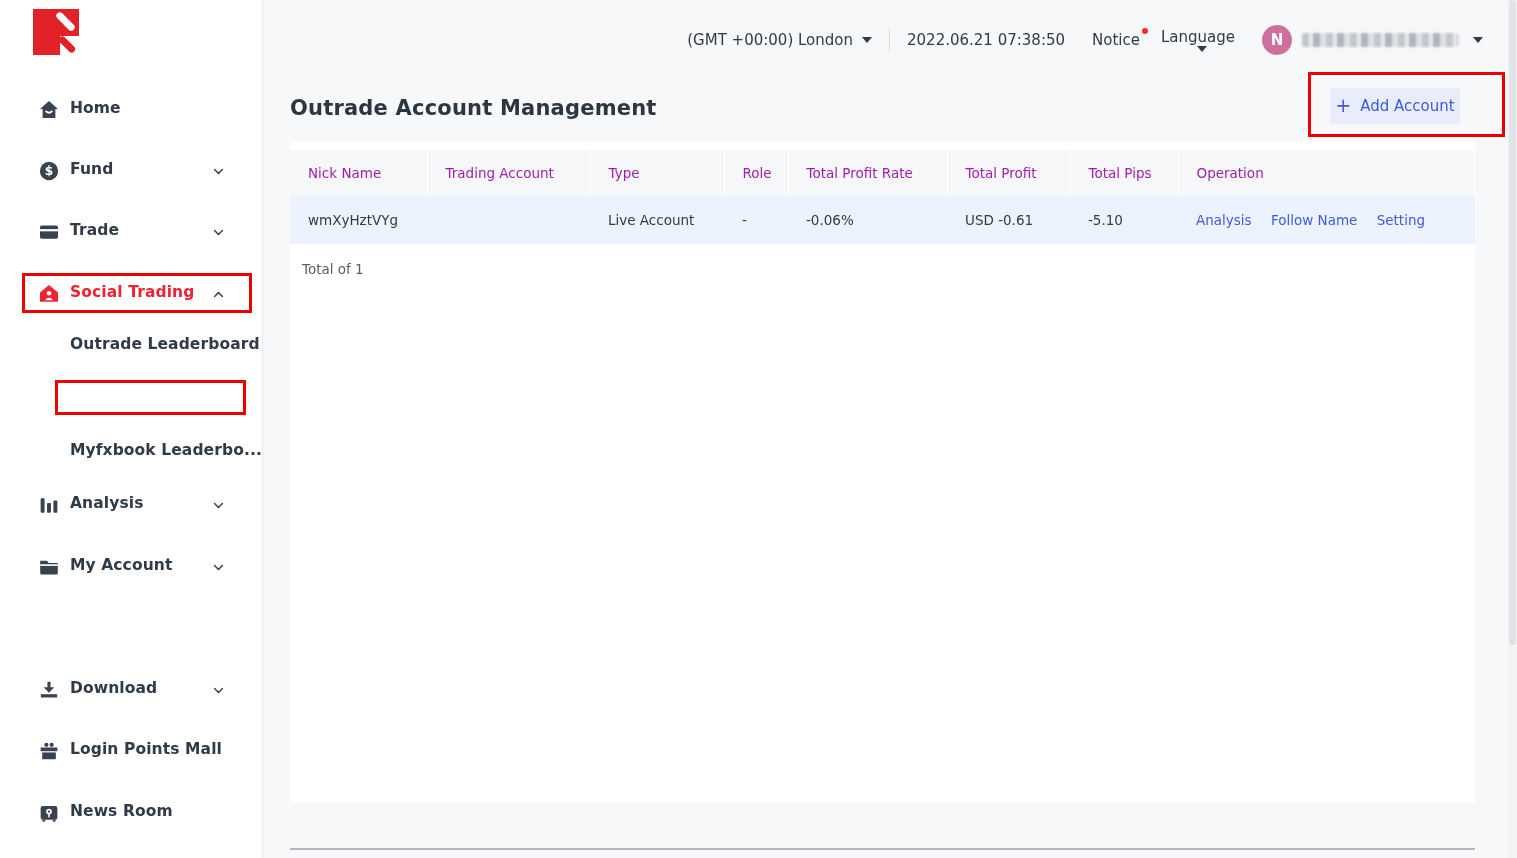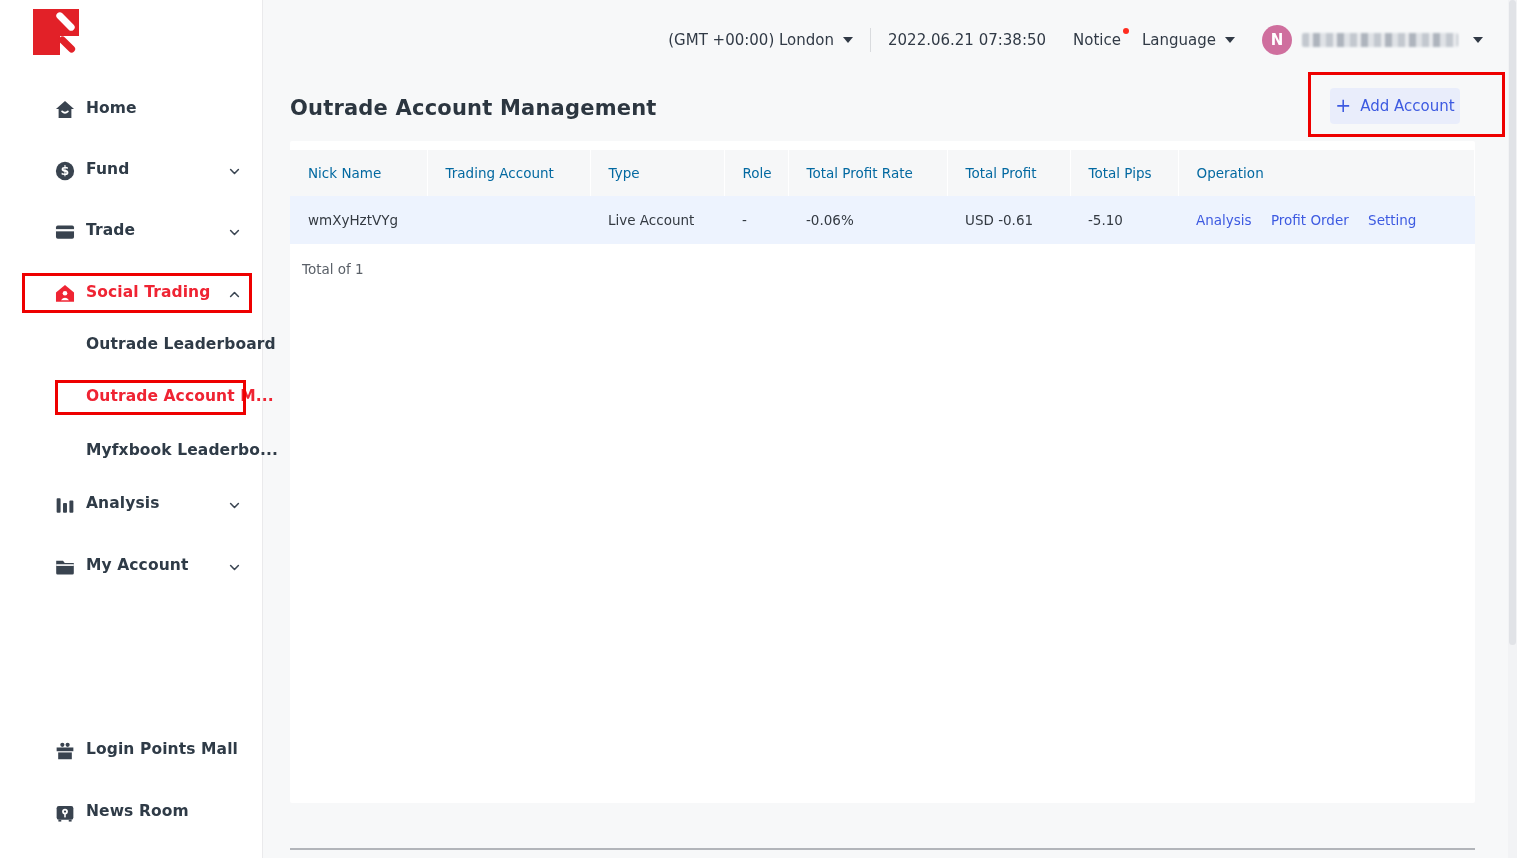--- a/index.html
+++ b/index.html
@@ -17,21 +17,21 @@
     position:absolute; left:0; top:0; width:263px; height:858px;
     background:#ffffff; border-right:1px solid #eaeaec; z-index:5;
   }
   .logo { position:absolute; left:33px; top:9px; width:46px; height:46px; background:#e22128; }
   .logo-cut { position:absolute; right:0; bottom:0; width:19px; height:19px; background:#ffffff; }
   .logo-bar-white { position:absolute; left:21px; top:9px; width:23px; height:7px; border-radius:4px;
     background:#ffffff; transform:rotate(45deg); }
   .logo-bar-red { position:absolute; left:24px; top:32px; width:20px; height:7px; border-radius:4px;
     background:#e22128; transform:rotate(45deg); }
 
-  .nav-item { position:absolute; left:16px; width:263px; height:40px; cursor:pointer; }
+  .nav-item { position:absolute; left:0; width:263px; height:40px; cursor:pointer; }
   .nav-icon { position:absolute; left:38px; top:9px; width:22px; height:22px; }
   .nav-icon svg { width:22px; height:22px; display:block; }
   .nav-label {
     position:absolute; left:70px; top:9px; font-size:15.5px; font-weight:700;
     color:#2f3b47; white-space:nowrap; letter-spacing:0.1px;
   }
   .nav-caret { position:absolute; left:212px; top:14px; width:13px; height:13px; }
   .nav-caret svg { width:13px; height:13px; display:block; }
   .nav-item.active .nav-label { color:#ef2433; }
   .sub-label { left:70px; }
@@ -51,21 +51,21 @@
   .tb-item { display:flex; align-items:center; white-space:nowrap; cursor:pointer; }
   .caret-down {
     display:inline-block; width:0; height:0; margin-left:9px;
     border-left:5px solid transparent; border-right:5px solid transparent;
     border-top:6px solid #313a46;
   }
   .tb-divider { width:1px; height:24px; background:#d9dbde; margin:0 17px; }
   .tb-datetime { margin-right:27px; }
   .tb-notice { position:relative; margin-right:21px; }
   .notice-dot { position:absolute; top:-3px; right:-8px; width:6px; height:6px; border-radius:50%; background:#ff2d20; }
-  .tb-lang { margin-right:27px; }
+  .tb-lang { margin-right:27px;flex-direction:column; }
   .avatar {
     width:30px; height:30px; border-radius:50%; background:#cf6f9e; color:#fff;
     display:flex; align-items:center; justify-content:center;
     font-size:15px; font-weight:700; margin-right:10px; flex:none;
   }
   .user-blur {
     width:156px; height:14px; border-radius:2px; margin-right:6px;
     background:repeating-linear-gradient(90deg,#c3c8cf 0 7px,#e8eaed 7px 11px,#aeb4bd 11px 18px,#dfe2e6 18px 24px);
     filter:blur(1.3px);
   }
@@ -83,21 +83,21 @@
   }
   .plus-glyph { font-size:19px; font-weight:400; line-height:1; margin-top:-2px; }
 
   .card {
     position:absolute; left:290px; top:141px; width:1185px; height:662px;
     background:#ffffff; border-radius:2px; padding-top:9px; z-index:4;
   }
   table.accounts { width:1185px; border-collapse:collapse; table-layout:fixed; font-size:13.5px; }
   table.accounts th {
     height:46px; background:#f6f7f8; text-align:left; font-weight:400;
-    color:#0369a1; padding-left:18px; border-right:1px solid #ffffff;
+    color:#a21caf; padding-left:18px; border-right:1px solid #ffffff;
   }
   table.accounts td {
     height:48px; background:#edf3fe; text-align:left; color:#343a42; padding-left:18px;
   }
   .acct-blur {
     width:52px; height:13px; border-radius:2px;
     background:repeating-linear-gradient(90deg,#9aa2ad 0 6px,#d7dbe0 6px 9px,#aab1ba 9px 15px,#e2e5e9 15px 19px);
     filter:blur(1px);
   }
   .op-link { color:#3d5ae1; cursor:pointer; margin-right:15px; white-space:nowrap; }
@@ -172,23 +172,20 @@
       <svg viewBox="0 0 20 20">
           <polyline points="4,7 10,13 16,7" fill="none" stroke="#3a4552" stroke-width="2.4" stroke-linecap="round" stroke-linejoin="round"></polyline>
         </svg>
     </span>
   </div>
 
   <div class="nav-item" style="top:326px">
     <span class="nav-label sub-label">Outrade Leaderboard</span>
   </div>
 
-  <div class="nav-item active" style="top:378px">
-    <span class="nav-label sub-label">Outrade Account M...</span>
-  </div>
 
   <div class="nav-item" style="top:432px">
     <span class="nav-label sub-label">Myfxbook Leaderbo...</span>
   </div>
 
   <div class="nav-item" style="top:485px">
     <span class="nav-icon">
       <svg viewBox="0 0 20 20">
           <rect x="2.4" y="3.8" width="3.6" height="13.2" rx="0.8" fill="#39434f"></rect>
           <rect x="8.2" y="8.2" width="3.6" height="8.8" rx="0.8" fill="#39434f"></rect>
@@ -212,20 +209,34 @@
     </span>
     <span class="nav-label">My Account</span>
     <span class="nav-caret">
       <svg viewBox="0 0 20 20">
           <polyline points="4,7 10,13 16,7" fill="none" stroke="#3a4552" stroke-width="2.4" stroke-linecap="round" stroke-linejoin="round"></polyline>
         </svg>
     </span>
   </div>
 
 
+  <div class="nav-item" style="top:670px">
+    <span class="nav-icon">
+      <svg viewBox="0 0 20 20">
+          <path d="M8.6 2.5 h2.8 v5 h3.4 L10 12.6 5.2 7.5 h3.4 Z" fill="#39434f"></path>
+          <path d="M2.6 13.8 h14.8 v3 H2.6 Z" fill="#39434f"></path>
+        </svg>
+    </span>
+    <span class="nav-label">Download</span>
+    <span class="nav-caret">
+      <svg viewBox="0 0 20 20">
+          <polyline points="4,7 10,13 16,7" fill="none" stroke="#3a4552" stroke-width="2.4" stroke-linecap="round" stroke-linejoin="round"></polyline>
+        </svg>
+    </span>
+  </div>
 
   <div class="nav-item" style="top:793px">
     <span class="nav-icon">
       <svg viewBox="0 0 20 20">
           <rect x="2.4" y="3.6" width="15.2" height="12.6" rx="2" fill="#39434f"></rect>
           <circle cx="10" cy="8.7" r="2.6" fill="#fff"></circle>
           <circle cx="10" cy="8.7" r="1" fill="#39434f"></circle>
           <rect x="9.3" y="10.8" width="1.4" height="3.2" fill="#fff"></rect>
           <rect x="4" y="16.2" width="2.6" height="1.6" fill="#39434f"></rect>
           <rect x="13.4" y="16.2" width="2.6" height="1.6" fill="#39434f"></rect>
@@ -306,21 +317,21 @@
       <tr>
         <td>wmXyHztVYg</td>
         <td><span class="acct-blur"></span></td>
         <td>Live Account</td>
         <td>-</td>
         <td>-0.06%</td>
         <td>USD -0.61</td>
         <td>-5.10</td>
         <td>
           <span class="op-link">Analysis</span>
-          <span class="op-link">Profit Order</span>
+          <span class="op-link">Follow Name</span>
           <span class="op-link">Setting</span>
         </td>
       </tr>
     </tbody>
   </table>
   <div class="total-text">Total of 1</div>
 </div>
 
 <div class="footer-line"></div>
 

